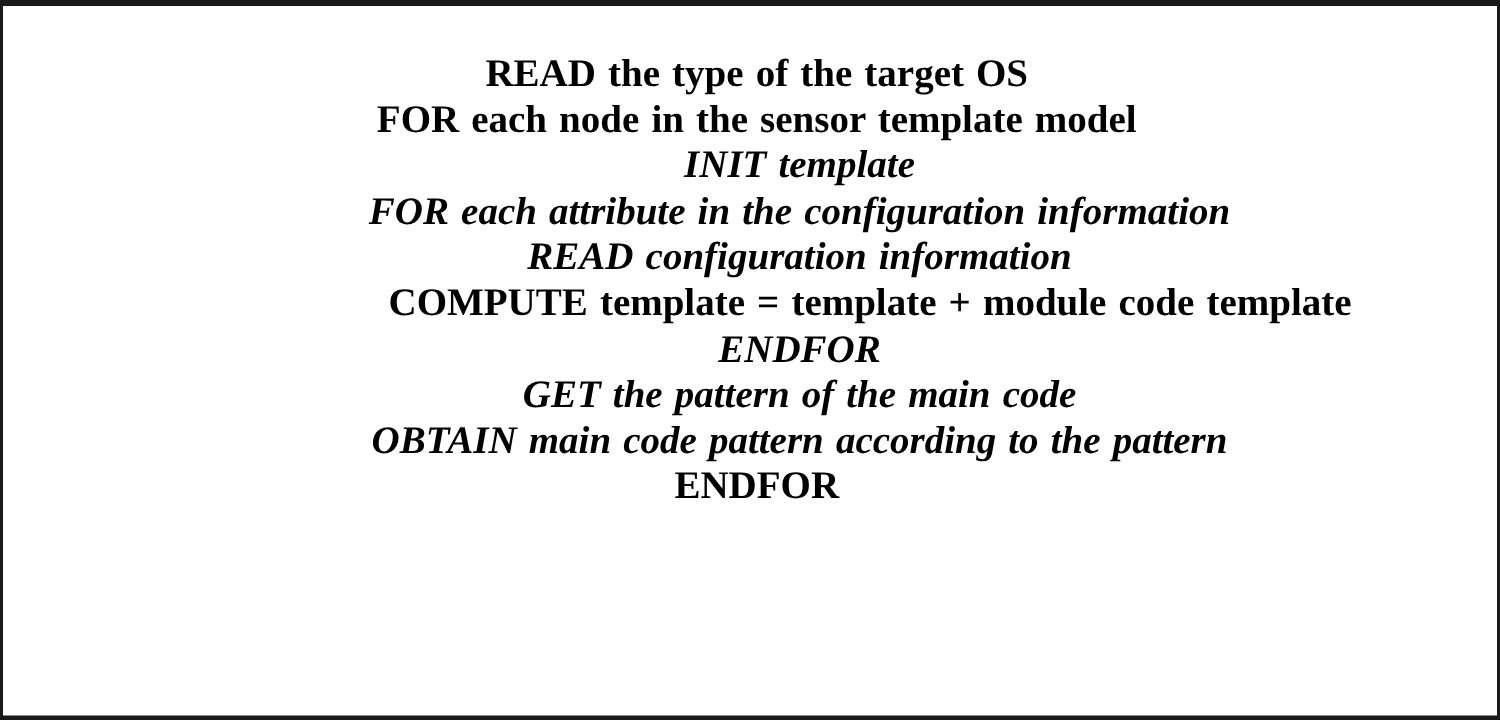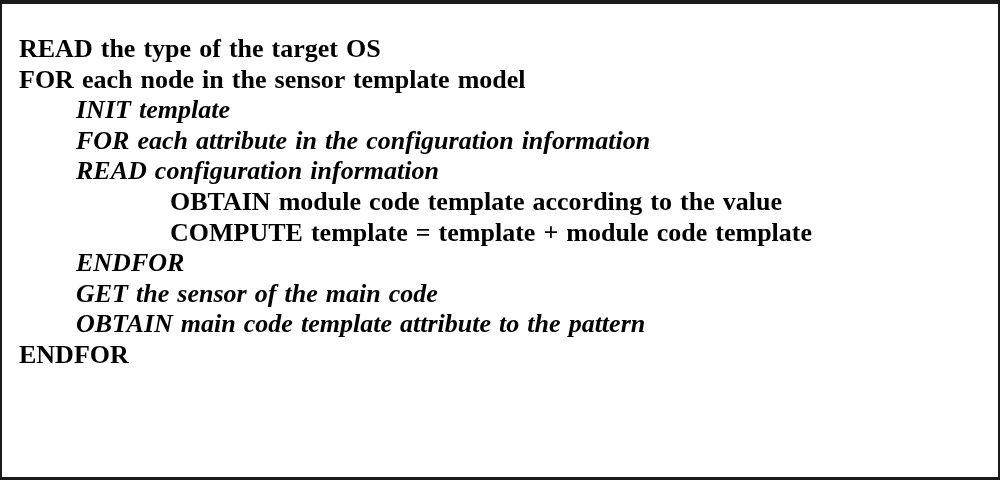--- a/index.html
+++ b/index.html
@@ -9,20 +9,21 @@
   }
   .figure-box {
     box-sizing: border-box;
     width: 1000px;
     height: 480px;
     background: #ffffff;
     border-style: solid;
     border-color: #1a1a1a;
     border-width: 4px 2px 3px 2px;
     overflow: hidden;
+    text-align: center;
   }
   .pseudocode {
     padding: 30px 8px 0 17px;
     font-family: "Liberation Serif", "DejaVu Serif", serif;
     font-weight: bold;
     font-size: 26px;
     line-height: 30.6px;
     color: #000000;
     word-spacing: 0.06em;
     white-space: nowrap;
@@ -35,20 +36,19 @@
 </head>
 <body>
 
 <div class="figure-box">
   <div class="pseudocode">
     <div class="line ind0">READ the type of the target OS</div>
     <div class="line ind0">FOR each node in the sensor template model</div>
     <div class="line ind1">INIT template</div>
     <div class="line ind1">FOR each attribute in the configuration information</div>
     <div class="line ind1">READ configuration information</div>
-    <div class="line ind2">OBTAIN module code template according to the value</div>
     <div class="line ind2">COMPUTE template = template + module code template</div>
     <div class="line ind1">ENDFOR</div>
-    <div class="line ind1">GET the sensor of the main code</div>
-    <div class="line ind1">OBTAIN main code template attribute to the pattern</div>
+    <div class="line ind1">GET the pattern of the main code</div>
+    <div class="line ind1">OBTAIN main code pattern according to the pattern</div>
     <div class="line ind0">ENDFOR</div>
   </div>
 </div>
 
 </body></html>

